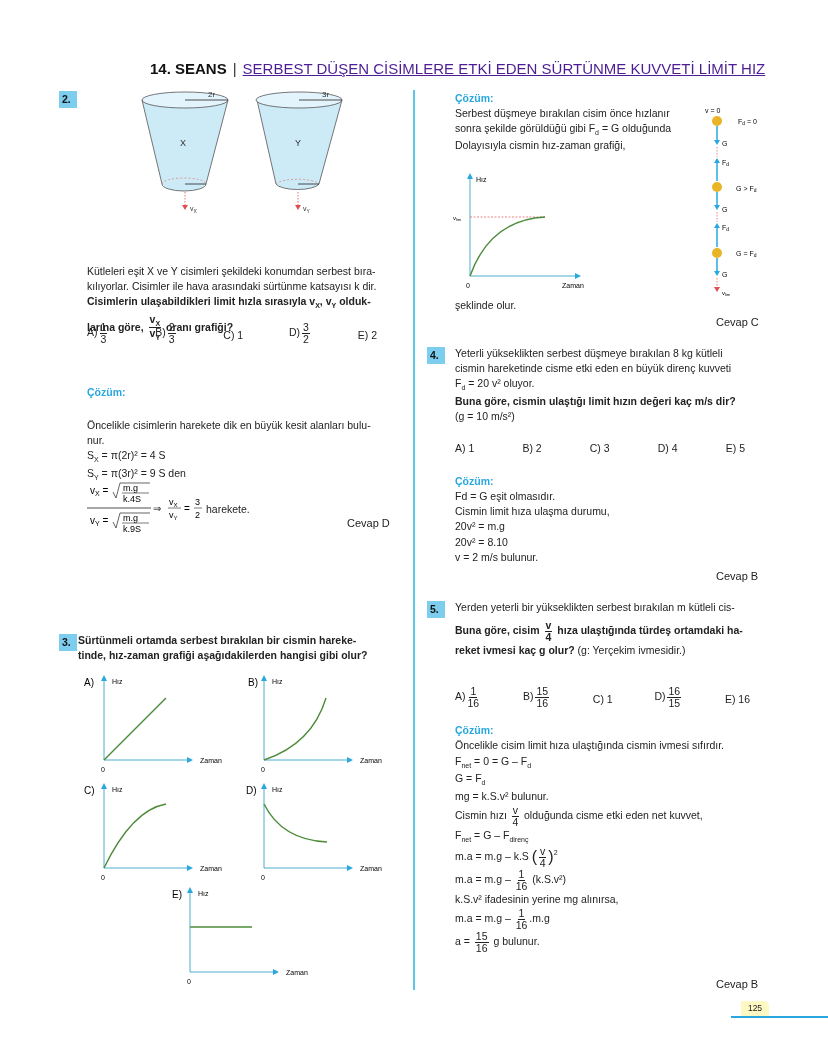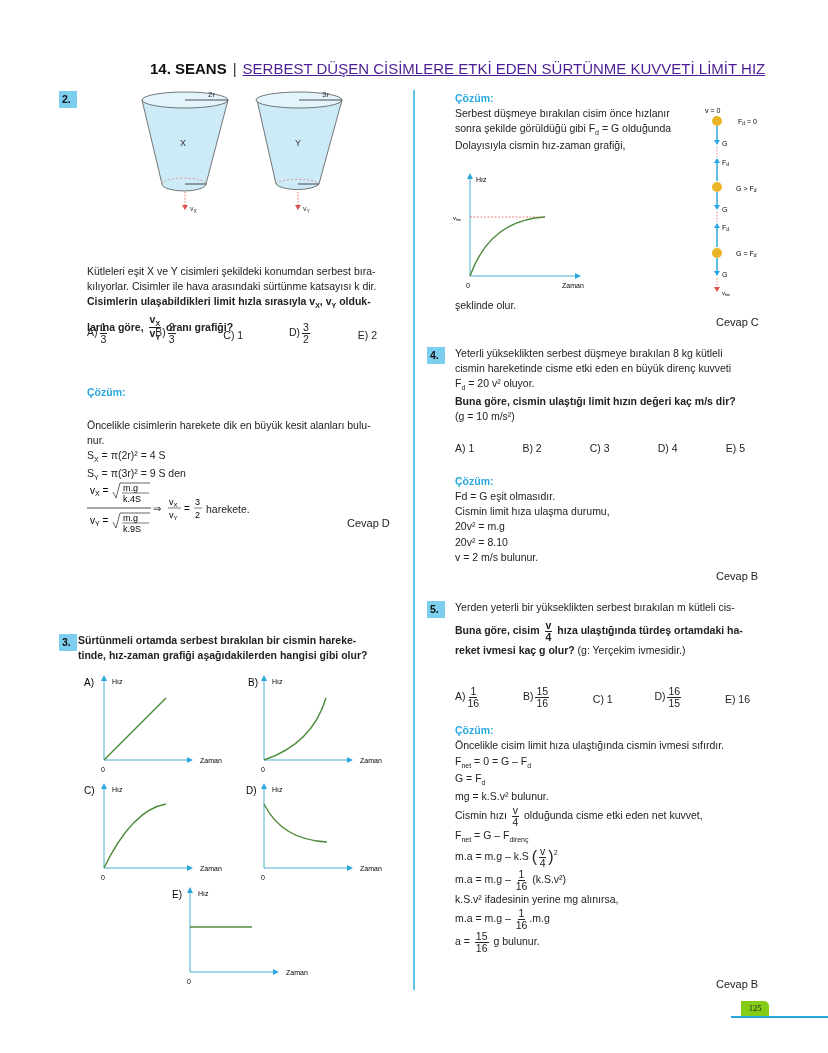--- a/index.html
+++ b/index.html
@@ -11,21 +11,21 @@
   .divider { position: absolute; left: 413px; top: 90px; width: 1.5px; height: 900px; background: #5fc5e6; }
   .qnum { position: absolute; background: #7dcdee; font-weight: bold; font-size: 10.5px; padding: 1px 6px 1px 3px; color: #111; }
   .block { position: absolute; }
   .bold { font-weight: bold; }
   .cyan { color: #29a8df; font-weight: bold; }
   .choices { display: flex; justify-content: space-between; }
   .frac { display: inline-flex; flex-direction: column; align-items: center; vertical-align: middle; line-height: 1.05; margin: 0 2px; }
   .frac .num { border-bottom: 1px solid #222; padding: 0 1px; }
   sub, sup { font-size: 7px; }
   .cevap { position: absolute; font-weight: normal; font-size: 11px; }
-  .pagenum { position: absolute; left: 741px; top: 1001px; width: 28px; height: 15px; background: #84cc16; font-size: 8.5px; text-align: center; line-height: 15px; border-top-right-radius: 5px; font-family: Liberation Serif, serif; }
+  .pagenum { position: absolute; left: 741px; top: 1001px; width: 28px; height: 15px; background: #fef9c3; font-size: 8.5px; text-align: center; line-height: 15px; border-top-right-radius: 5px; }
   .pageline { position: absolute; left: 731px; top: 1016px; width: 97px; height: 1.5px; background: #29a8df; }
   svg text { font-family: "Liberation Sans", sans-serif; }
 </style>
 </head>
 <body>
 
 <div class="header">
   <span class="seans">14. SEANS</span><span class="sep">|</span><span class="topic">SERBEST DÜŞEN CİSİMLERE ETKİ EDEN SÜRTÜNME KUVVETİ LİMİT HIZ</span>
 </div>
 

